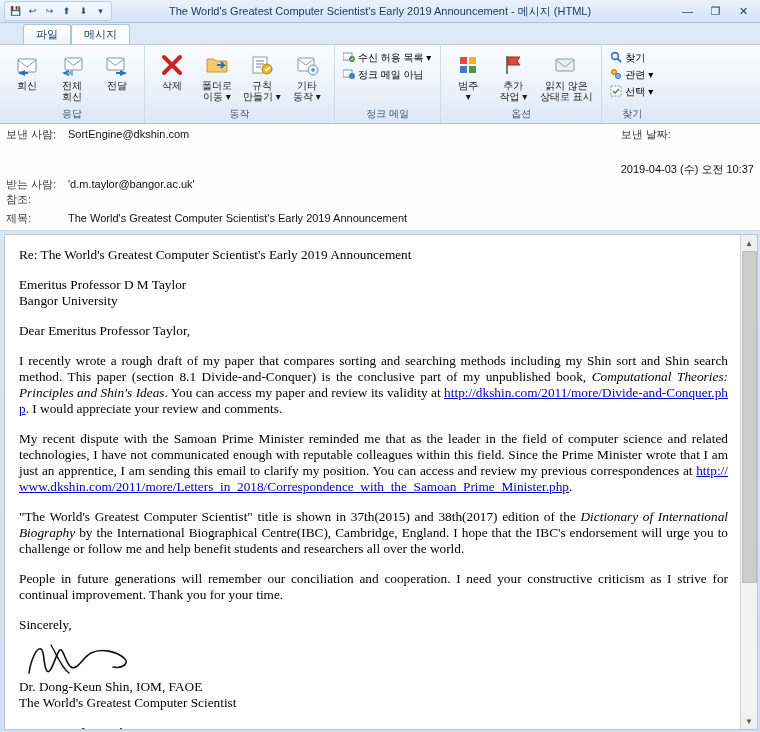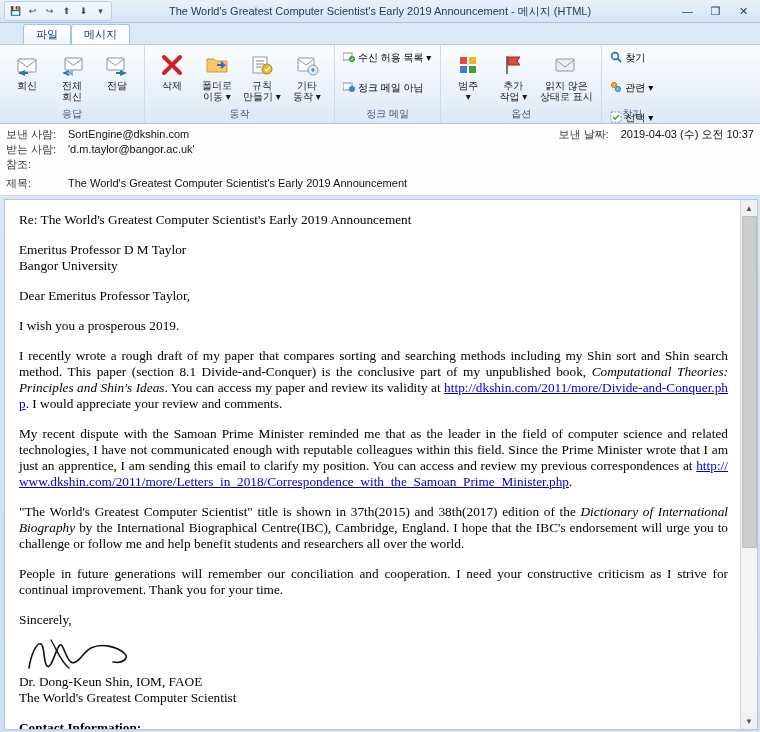--- a/index.html
+++ b/index.html
@@ -147,21 +147,21 @@
     height: 30px;
     display: flex;
     align-items: center;
     justify-content: center;
     font-size: 20px;
   }
   .ritem .cap { white-space: pre-line; }
   .rsmall-col {
     display: flex;
     flex-direction: column;
-    gap: 14px;
+    gap: 1px;
     padding-top: 2px;
   }
   .rsmall {
     display: flex;
     align-items: center;
     gap: 3px;
     font-size: 10px;
     padding: 1px 4px 1px 2px;
     border-radius: 2px;
     white-space: nowrap;
@@ -188,24 +188,25 @@
   }
   .hlabel {
     width: 62px;
     color: #3a3a3a;
     flex: none;
     font-size: 11px;
   }
   .hvalue { flex: 1; }
   .hright {
     display: flex;
-    gap: 12px;
+    gap: 20px;
     font-size: 11px;
     color: #111;
     white-space: nowrap;
+    flex-direction: column;
   }
   .hright .rl { color: #3a3a3a; }
 
   
   .bodyarea {
     flex: 1;
     background: #ffffff;
     border: 1px solid #b6c6d6;
     margin: 3px 2px 2px 4px;
     display: flex;
@@ -511,21 +512,20 @@
 
       <p>Re: The World's Greatest Computer Scientist's Early 2019 Announcement</p>
 
       <div class="tight-block">
         <div class="tight">Emeritus Professor D M Taylor</div>
         <div class="tight">Bangor University</div>
       </div>
 
       <p>Dear Emeritus Professor Taylor,</p>
 
-      <p>I wish you a prosperous 2019.</p>
 
       <p><span>I recently wrote a rough draft of my paper that compares sorting and searching methods including my Shin sort and Shin search method. This paper (section 8.1 Divide-and-Conquer) is the conclusive part of my unpublished book, </span><span class="ital">Computational Theories: Principles and Shin's Ideas</span><span>. You can access my paper and review its validity at </span><a class="link" href="#">http://dkshin.com/2011/more/Divide-and-Conquer.php</a><span>. I would appreciate your review and comments.</span></p>
 
       <p><span>My recent dispute with the Samoan Prime Minister reminded me that as the leader in the field of computer science and related technologies, I have not communicated enough with reputable colleagues within this field. Since the Prime Minister wrote that I am just an apprentice, I am sending this email to clarify my position. You can access and review my previous correspondences at </span><a class="link" href="#">http://www.dkshin.com/2011/more/Letters_in_2018/Correspondence_with_the_Samoan_Prime_Minister.php</a><span>.</span></p>
 
       <p><span>"The World's Greatest Computer Scientist" title is shown in 37th(2015) and 38th(2017) edition of the </span><span class="ital">Dictionary of International Biography</span><span> by the International Biographical Centre(IBC), Cambridge, England. I hope that the IBC's endorsement will urge you to challenge or follow me and help benefit students and researchers all over the world.</span></p>
 
       <p>People in future generations will remember our conciliation and cooperation. I need your constructive criticism as I strive for continual improvement. Thank you for your time.</p>
 
       <p class="tight">Sincerely,</p>

